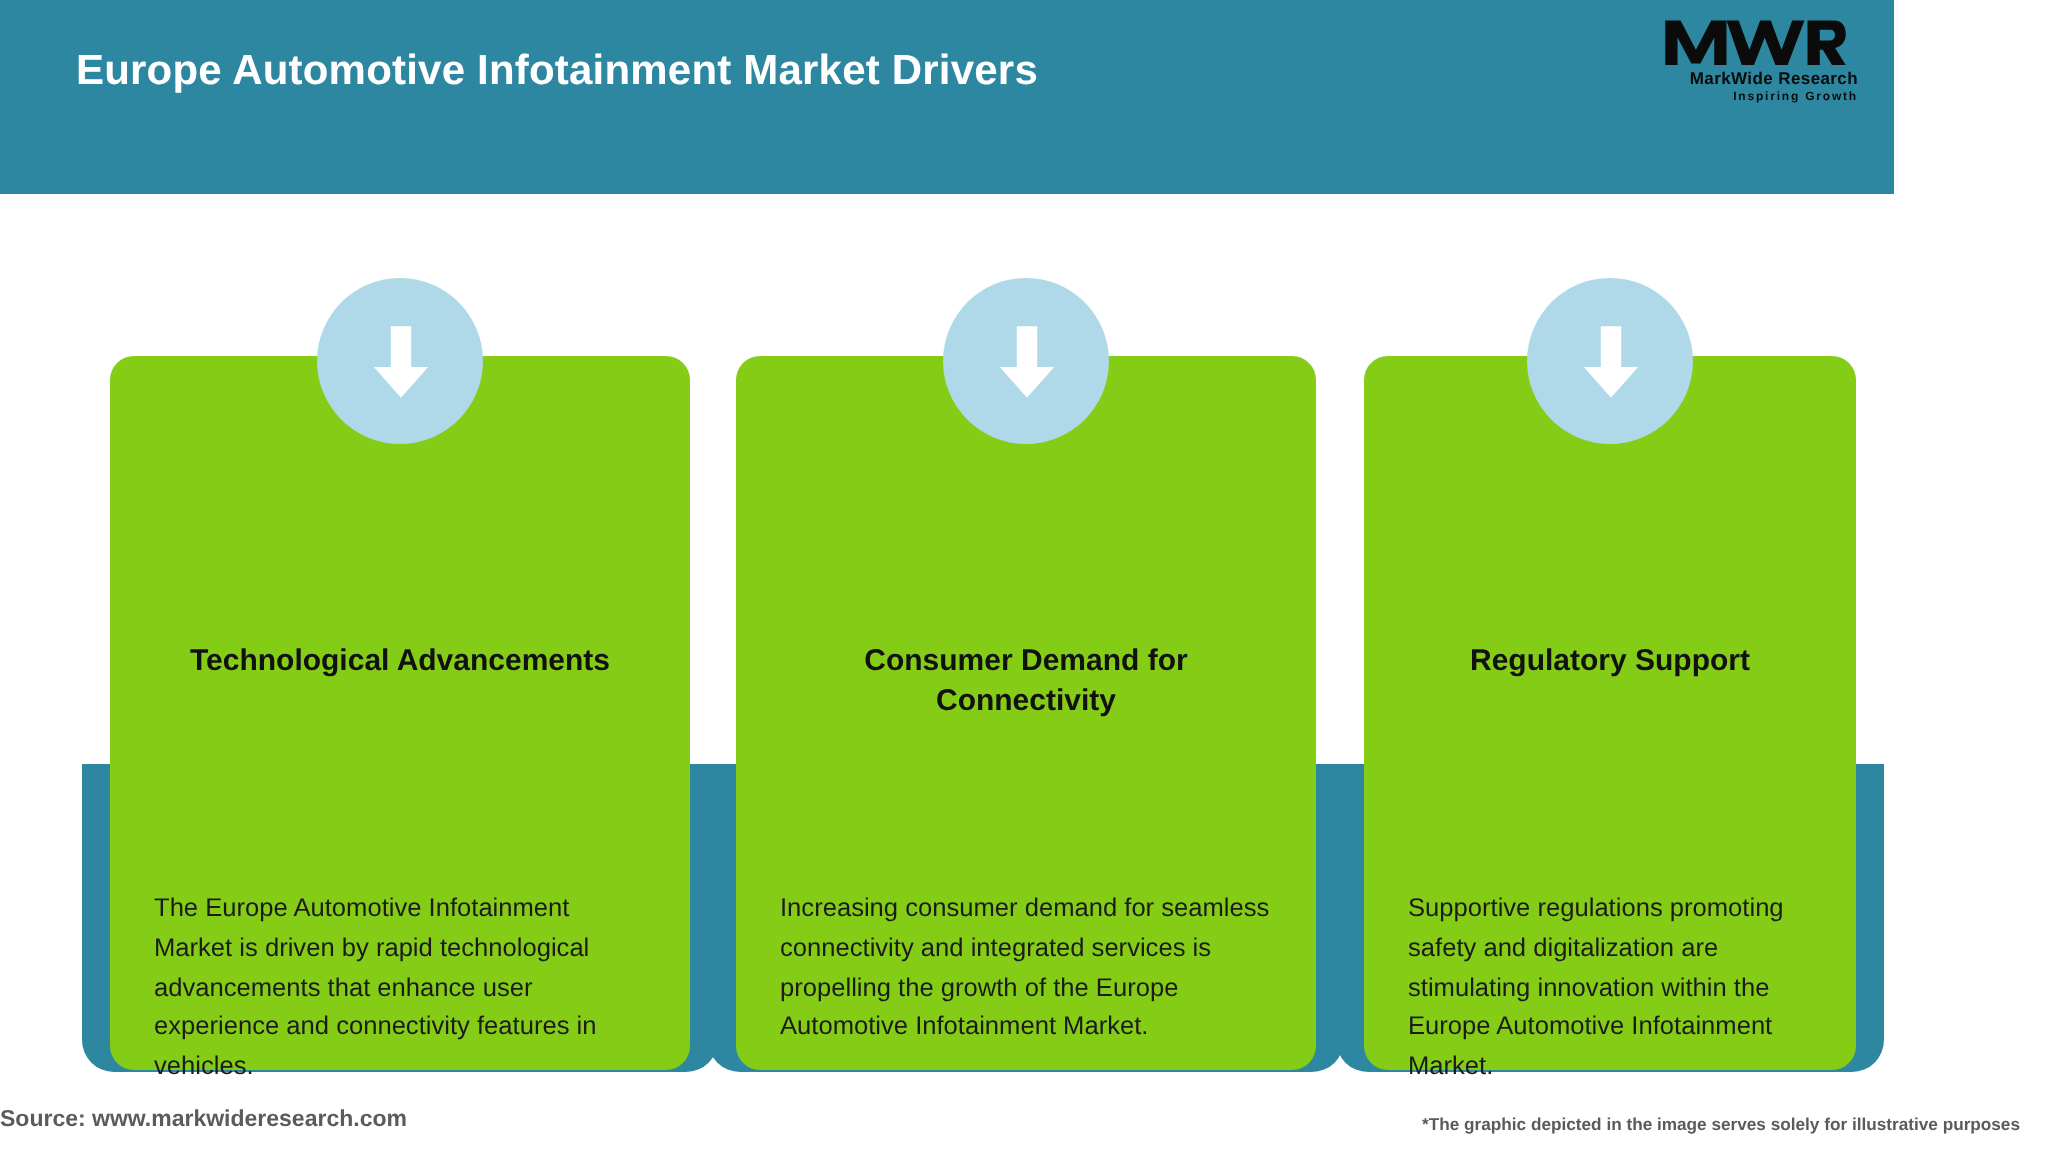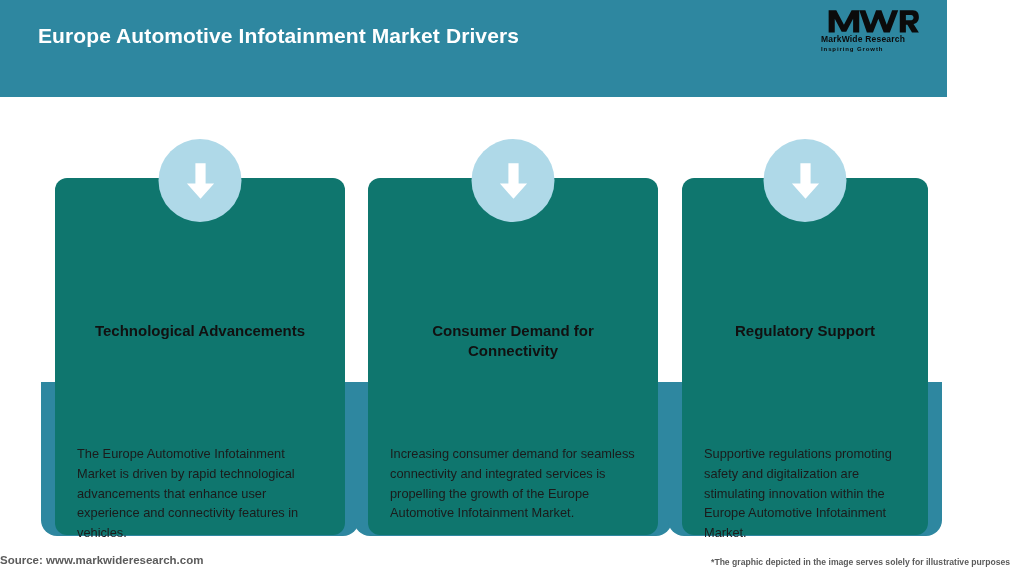--- a/index.html
+++ b/index.html
@@ -36,21 +36,21 @@
     white-space: nowrap;
   }
   .logo {
     position: absolute;
     right: 18px;
     top: 8px;
     width: 108px;
     height: 48px;
     display: flex;
     flex-direction: column;
-    align-items: flex-start;
+    align-items: flex-end;
     justify-content: flex-start;
   }
   .logo-mark {
     display: block;
     height: 26px;
   }
   .logo-name {
     font-size: 8.5px;
     font-weight: bold;
     color: #0b0b0b;
@@ -105,21 +105,21 @@
     background: #ffffff;
     border-radius: 0 0 10px 10px;
   }
 
   .card {
     position: absolute;
     left: 0;
     right: 0;
     top: 81px;
     bottom: 2px;
-    background: #0f766e;
+    background: #84cc16;
     border-radius: 12px;
   }
 
   .card-icon {
     position: absolute;
     top: 42px;
     left: 50%;
     transform: translateX(-50%);
     width: 83px;
     height: 83px;

